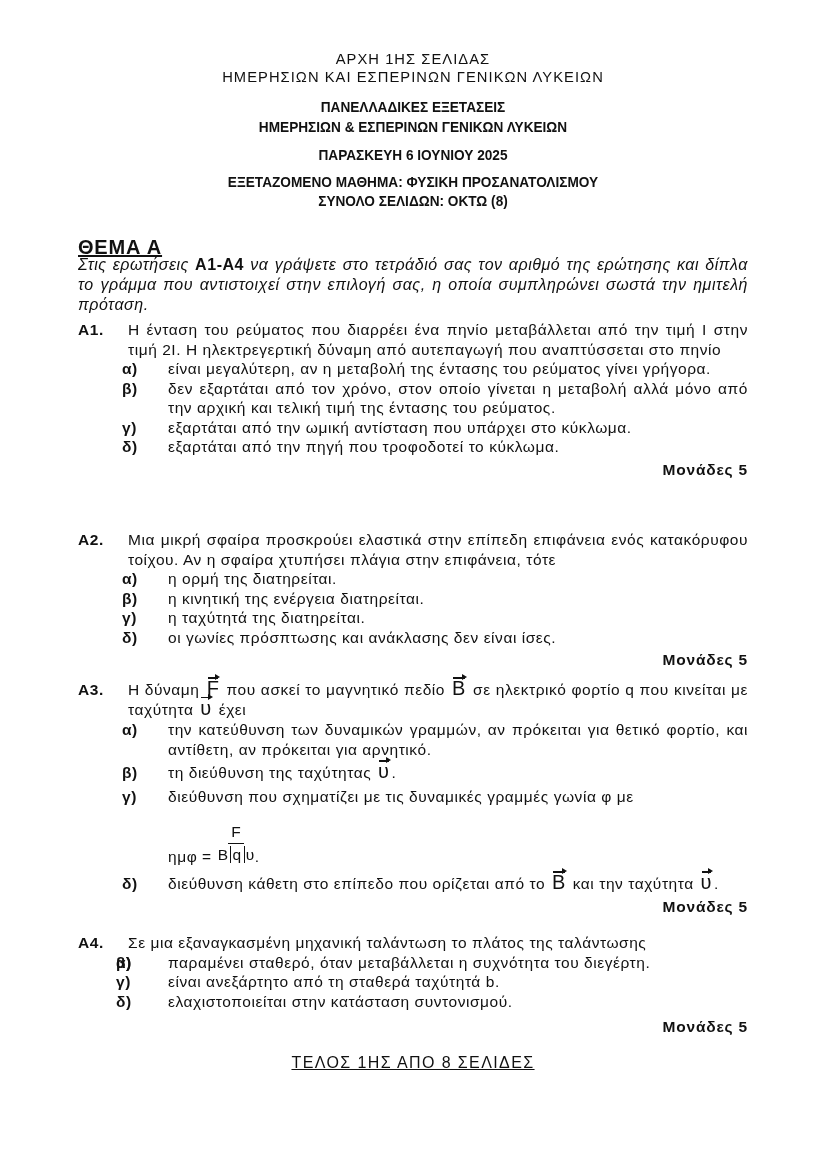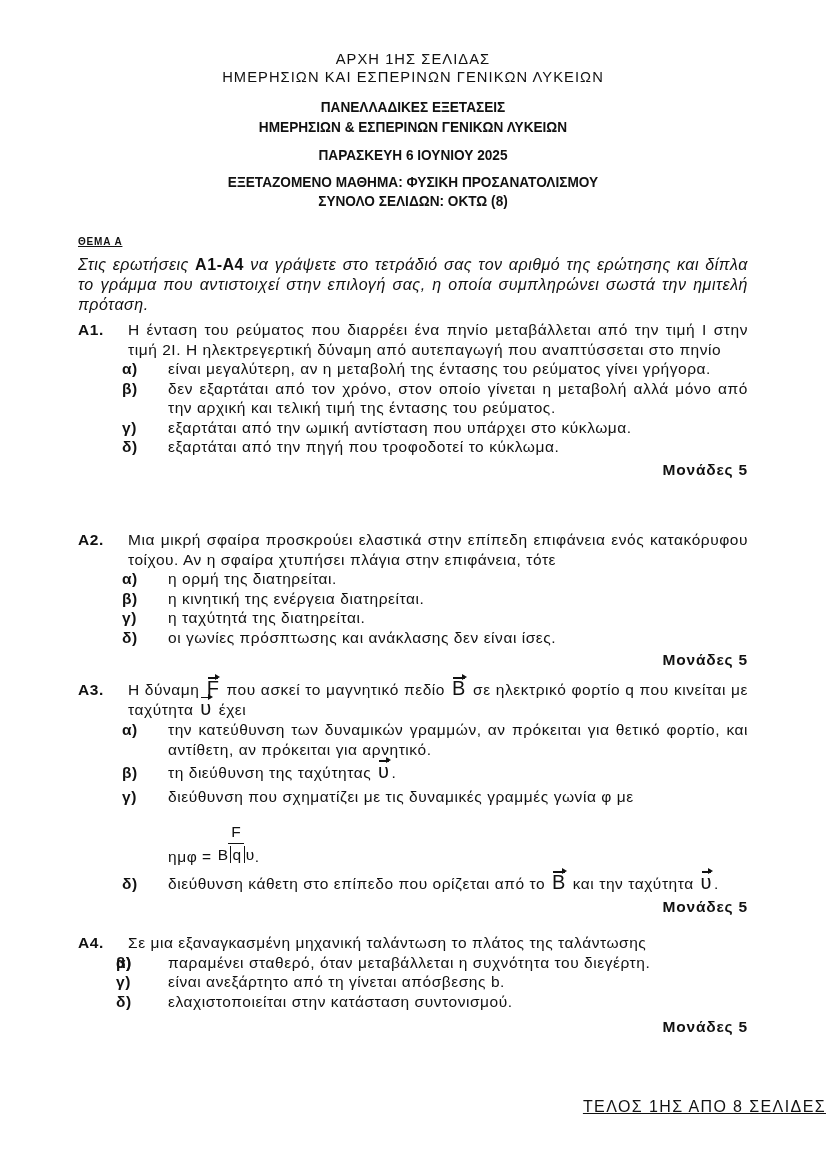--- a/index.html
+++ b/index.html
@@ -5,21 +5,21 @@
   html, body { margin: 0; padding: 0; background: #ffffff; }
   body { width: 826px; height: 1169px; position: relative; overflow: hidden;
          font-family: "Liberation Sans", sans-serif; color: #111; }
   .page { position: absolute; left: 0; top: 0; width: 826px; height: 975px; }
 
   .hdr-top { position: absolute; left: 0; width: 826px; text-align: center;
              font-size: 15.5px; letter-spacing: 1.1px; font-weight: normal; transform: scaleX(0.95); }
   .hdr-bold { position: absolute; left: 0; width: 826px; text-align: center;
               font-size: 15.5px; font-weight: bold; transform: scaleX(0.88); }
 
-  .section-title { position: absolute; left: 78px; top: 236px; font-weight: bold; font-size: 10px;
+  .section-title { position: absolute; left: 78px; top: 236px; font-weight: bold; font-size: 20px;
                    text-decoration: underline; letter-spacing: 0.8px; }
   .intro { position: absolute; left: 78px; top: 255px; width: 670px; font-style: italic;
            font-size: 16px; line-height: 20px; text-align: justify; letter-spacing: 0.55px; }
   .intro b { font-style: normal; }
 
   .q { position: absolute; left: 78px; width: 670px; font-size: 15.5px; line-height: 19.5px; letter-spacing: 0.55px; }
   .q .num { position: absolute; left: 0; top: 0; font-weight: bold; }
   .q .stem { margin-left: 50px; text-align: justify; }
   .opt { position: relative; margin-left: 44px; padding-left: 46px; text-align: justify; }
   .opt .lbl { position: absolute; left: 0; top: 0; font-weight: bold; }
@@ -29,21 +29,21 @@
   .vec::before { content: ""; position: absolute; left: 3px; right: 3px; top: -3px; height: 1.5px; background: #111; }
   .vec::after { content: ""; position: absolute; right: 1px; top: -6px; border-left: 5px solid #111;
                 border-top: 3.5px solid transparent; border-bottom: 3.5px solid transparent; }
 
   .formula { display: flex; align-items: flex-end; margin: 16px 0 8px 0; font-size: 15.5px; }
   .frac { display: inline-flex; flex-direction: column; align-items: center; margin-left: 6px; }
   .frac .top { border-bottom: 1.2px solid #111; padding: 0 3px 1px 3px; line-height: 20px; }
   .frac .bot { line-height: 22px; }
   .abs { border-left: 1.2px solid #111; border-right: 1.2px solid #111; padding: 0 2px; margin: 0 1px; }
 
-  .footer { position: absolute; left: 0; width: 826px; top: 1098px; text-align: right; font-size: 16px;
+  .footer { position: absolute; left: 0; width: 826px; top: 1054px; text-align: center; font-size: 16px;
             letter-spacing: 1.4px; }
   .footer span { text-decoration: underline; }
 </style>
 </head>
 <body>
 
 <div class="page">
 
   <div class="hdr-top" style="top:50px">ΑΡΧΗ 1ΗΣ ΣΕΛΙΔΑΣ</div>
   <div class="hdr-top" style="top:68px">ΗΜΕΡΗΣΙΩΝ ΚΑΙ ΕΣΠΕΡΙΝΩΝ ΓΕΝΙΚΩΝ ΛΥΚΕΙΩΝ</div>
@@ -94,19 +94,19 @@
     </div>
     <div class="opt" style="margin-top:6px"><span class="lbl">δ)</span><span>διεύθυνση κάθετη στο επίπεδο που ορίζεται από το </span><span class="vec">B</span><span> και την ταχύτητα </span><span class="vec">υ</span><span>.</span></div>
     <div class="marks">Μονάδες 5</div>
   </div>
 
   <div class="q" style="top:933px">
     <span class="num">Α4.</span>
     <div class="stem">Σε μια εξαναγκασμένη μηχανική ταλάντωση το πλάτος της ταλάντωσης</div>
     <div class="opt" style="margin-left:38px;padding-left:52px"><span class="lbl">α)</span></div>
     <div class="opt" style="margin-left:38px;padding-left:52px"><span class="lbl">β)</span><span>παραμένει σταθερό, όταν μεταβάλλεται η συχνότητα του διεγέρτη.</span></div>
-    <div class="opt" style="margin-left:38px;padding-left:52px"><span class="lbl">γ)</span><span>είναι ανεξάρτητο από τη γίνεται απόσβεσης b.</span></div>
+    <div class="opt" style="margin-left:38px;padding-left:52px"><span class="lbl">γ)</span><span>είναι ανεξάρτητο από τη σταθερά ταχύτητά b.</span></div>
     <div class="opt" style="margin-left:38px;padding-left:52px"><span class="lbl">δ)</span><span>ελαχιστοποιείται στην κατάσταση συντονισμού.</span></div>
     <div class="marks" style="margin-top:6px">Μονάδες 5</div>
   </div>
 
   <div class="footer"><span>ΤΕΛΟΣ 1ΗΣ ΑΠΟ 8 ΣΕΛΙΔΕΣ</span></div>
 </div>
 
 </body></html>

